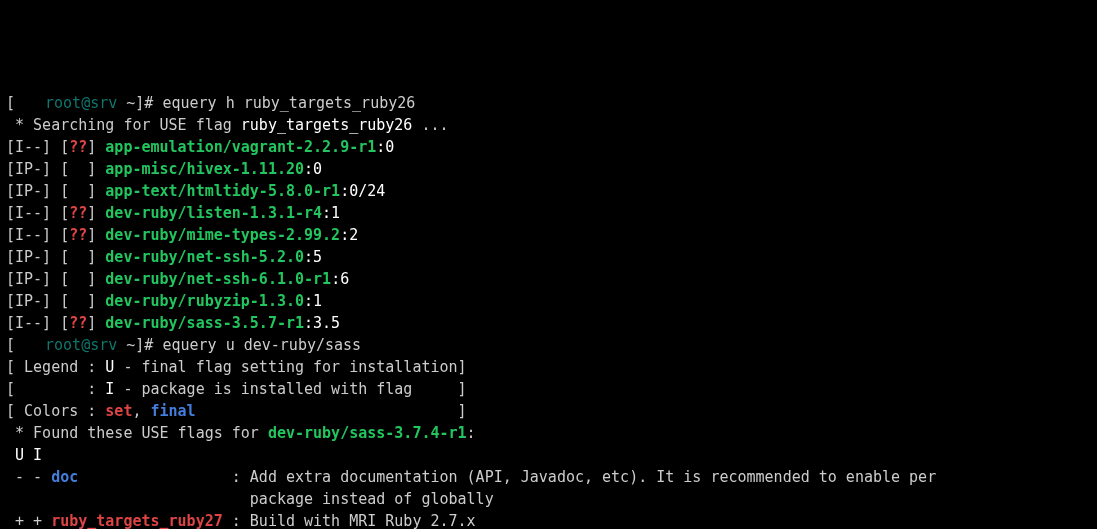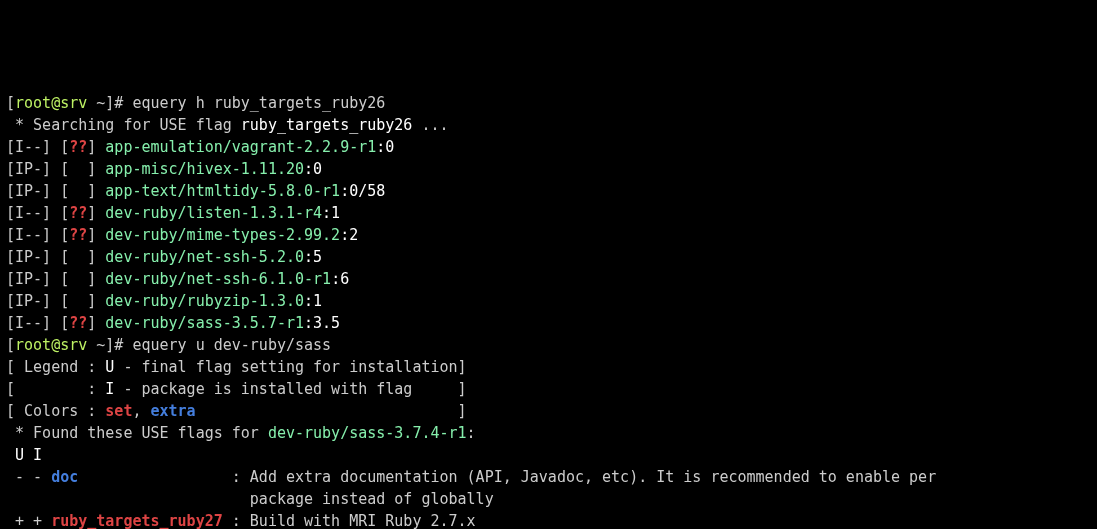--- a/index.html
+++ b/index.html
@@ -8,47 +8,47 @@
     font-family: "Consolas", "Menlo", "DejaVu Sans Mono", monospace;
     font-size: 15px;
     line-height: 22px;
     margin: 0;
     padding: 4px 6px;
     white-space: pre;
     width: 1097px;
     box-sizing: border-box;
     overflow: hidden;
   }
-  .prompt-user { color: #bef264; }
-  .green { color: #86efac; font-weight: normal; }
+  .prompt-user { color: #0f766e; margin-left: 30px; }
+  .green { color: #22c55e; font-weight: bold; }
   .red   { color: #d44; font-weight: bold; }
   .blue  { color: #447edd; font-weight: bold; }
   .wb    { color: #fff; font-weight: normal; }
   pre { margin:0; font: inherit; }
 </style>
 </head>
 <body>
 
 
 
 <pre id="term"><span>[<span class="prompt-user">root@srv</span> ~]# </span><span>equery h ruby_targets_ruby26</span>
 <span> * Searching for USE flag <span class="wb">ruby_targets_ruby26</span> ...</span>
 <span>[I--] [<span class="red">??</span>] <span class="green">app-emulation/vagrant-2.2.9-r1</span><span class="wb">:0</span></span>
 <span>[IP-] [  ] <span class="green">app-misc/hivex-1.11.20</span><span class="wb">:0</span></span>
-<span>[IP-] [  ] <span class="green">app-text/htmltidy-5.8.0-r1</span><span class="wb">:0/58</span></span>
+<span>[IP-] [  ] <span class="green">app-text/htmltidy-5.8.0-r1</span><span class="wb">:0/24</span></span>
 <span>[I--] [<span class="red">??</span>] <span class="green">dev-ruby/listen-1.3.1-r4</span><span class="wb">:1</span></span>
 <span>[I--] [<span class="red">??</span>] <span class="green">dev-ruby/mime-types-2.99.2</span><span class="wb">:2</span></span>
 <span>[IP-] [  ] <span class="green">dev-ruby/net-ssh-5.2.0</span><span class="wb">:5</span></span>
 <span>[IP-] [  ] <span class="green">dev-ruby/net-ssh-6.1.0-r1</span><span class="wb">:6</span></span>
 <span>[IP-] [  ] <span class="green">dev-ruby/rubyzip-1.3.0</span><span class="wb">:1</span></span>
 <span>[I--] [<span class="red">??</span>] <span class="green">dev-ruby/sass-3.5.7-r1</span><span class="wb">:3.5</span></span>
 <span>[<span class="prompt-user">root@srv</span> ~]# </span><span>equery u dev-ruby/sass</span>
 <span>[ Legend : <span class="wb">U</span> - final flag setting for installation]</span>
 <span>[        : <span class="wb">I</span> - package is installed with flag     ]</span>
-<span>[ Colors : <span class="red">set</span>, <span class="blue">extra</span>                             ]</span>
+<span>[ Colors : <span class="red">set</span>, <span class="blue">final</span>                             ]</span>
 <span> * Found these USE flags for <span class="green">dev-ruby/sass-3.7.4-r1</span>:</span>
 <span class="wb"> U I</span>
 <span> - - <span class="blue">doc</span>                 : Add extra documentation (API, Javadoc, etc). It is recommended to enable per</span>
 <span>                           package instead of globally</span>
 <span> + + <span class="red">ruby_targets_ruby27</span> : Build with MRI Ruby 2.7.x</span>
 
 
 
 
 </pre>

